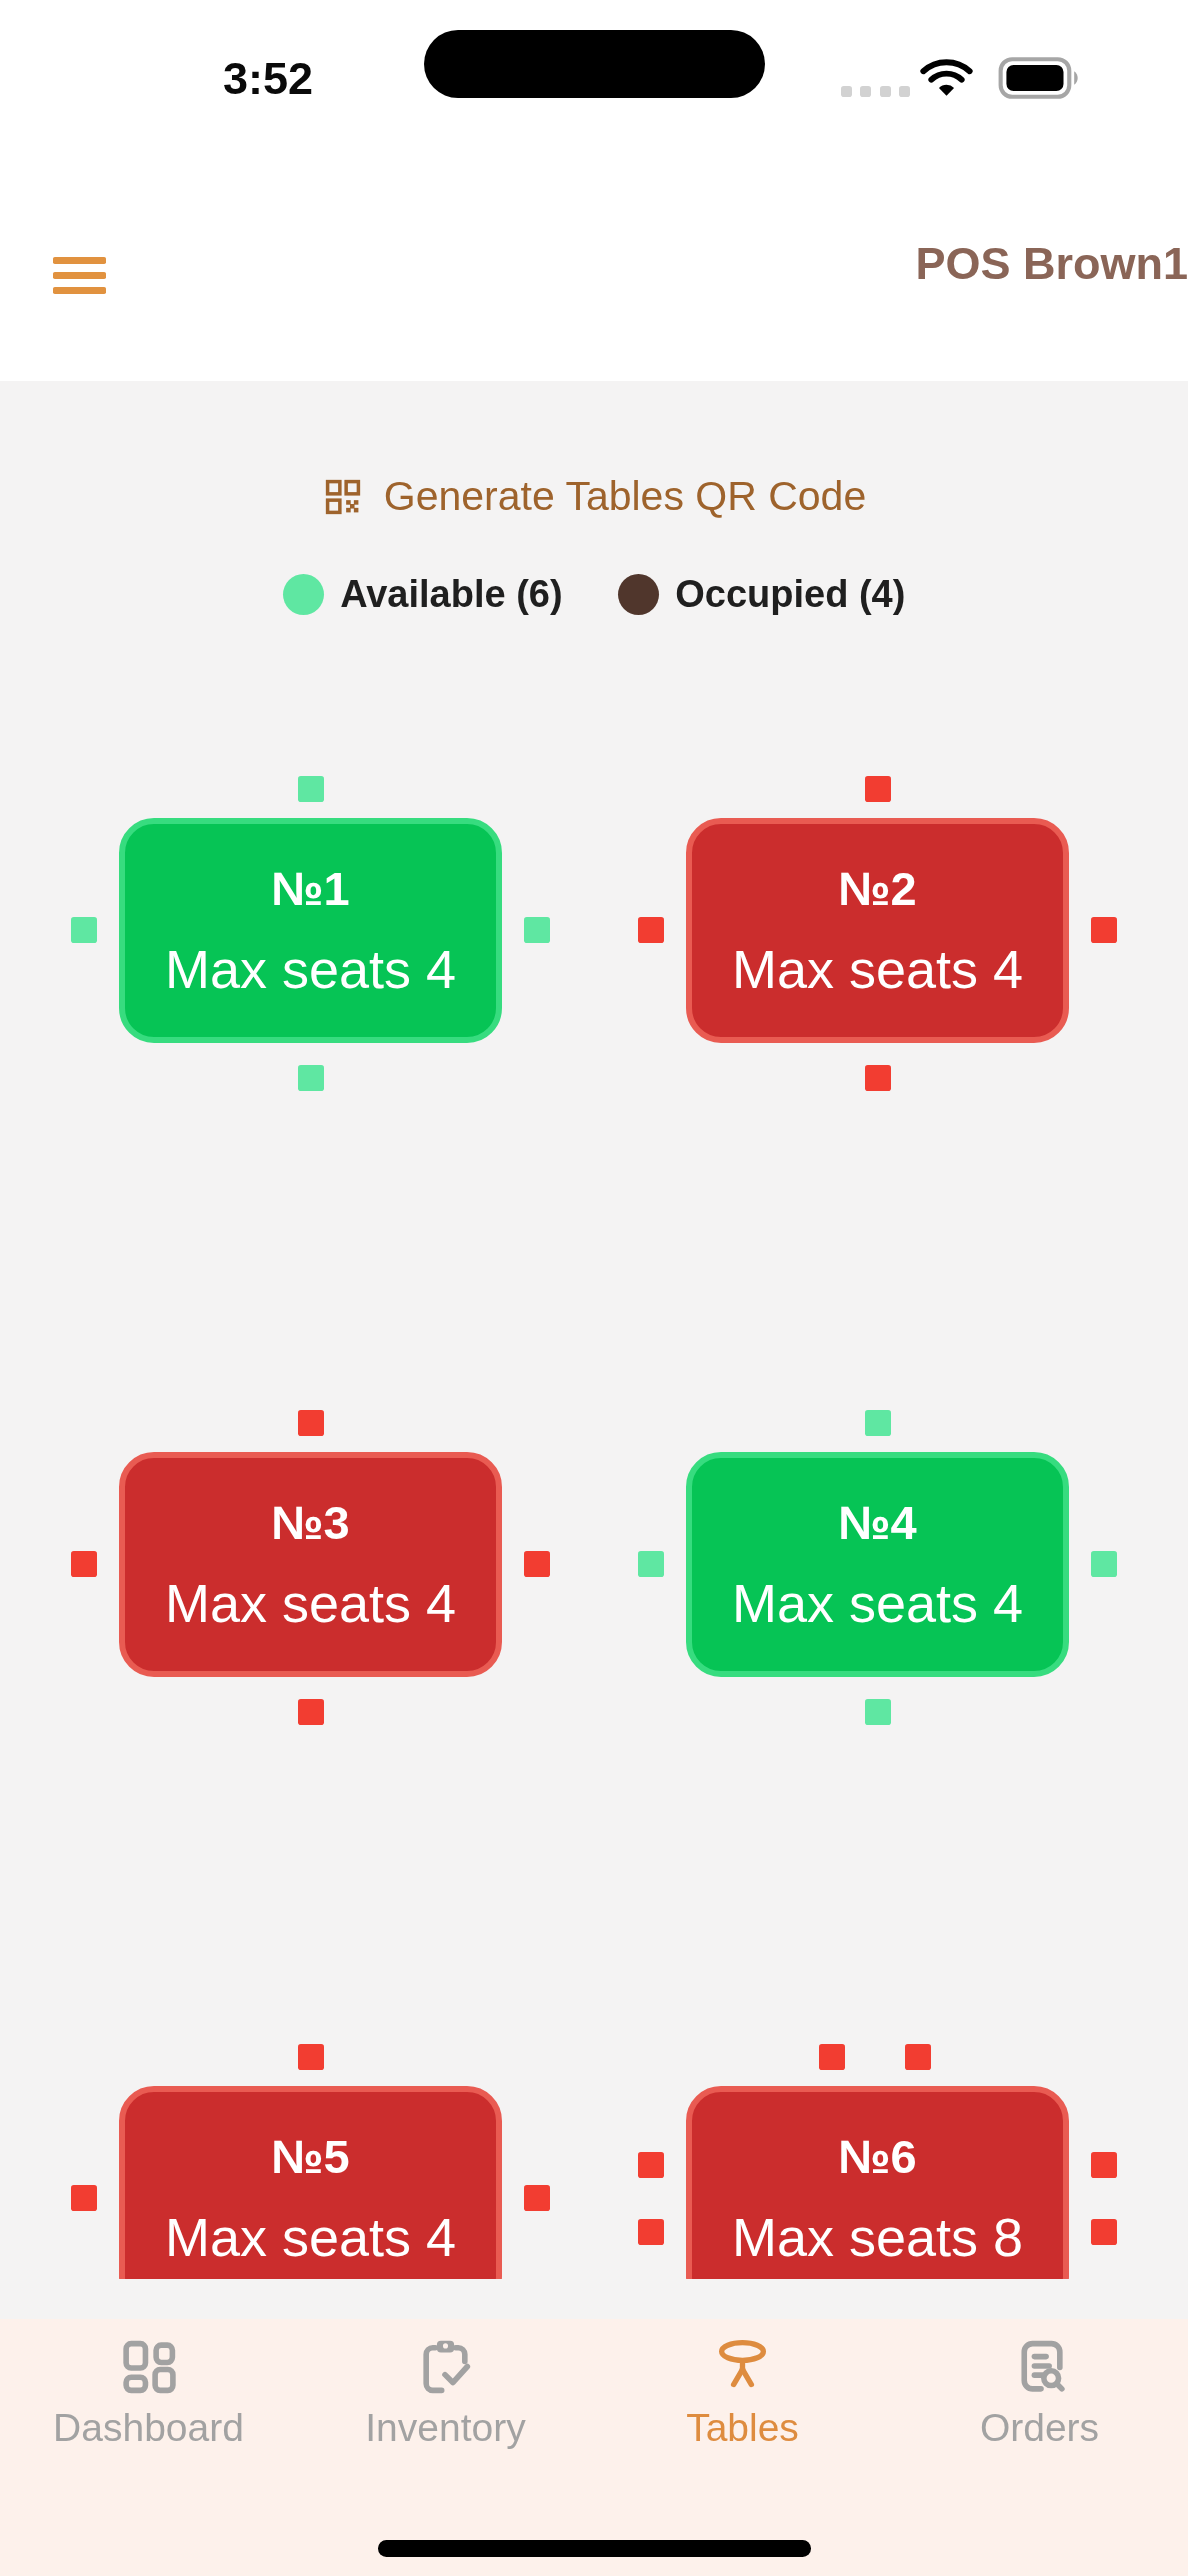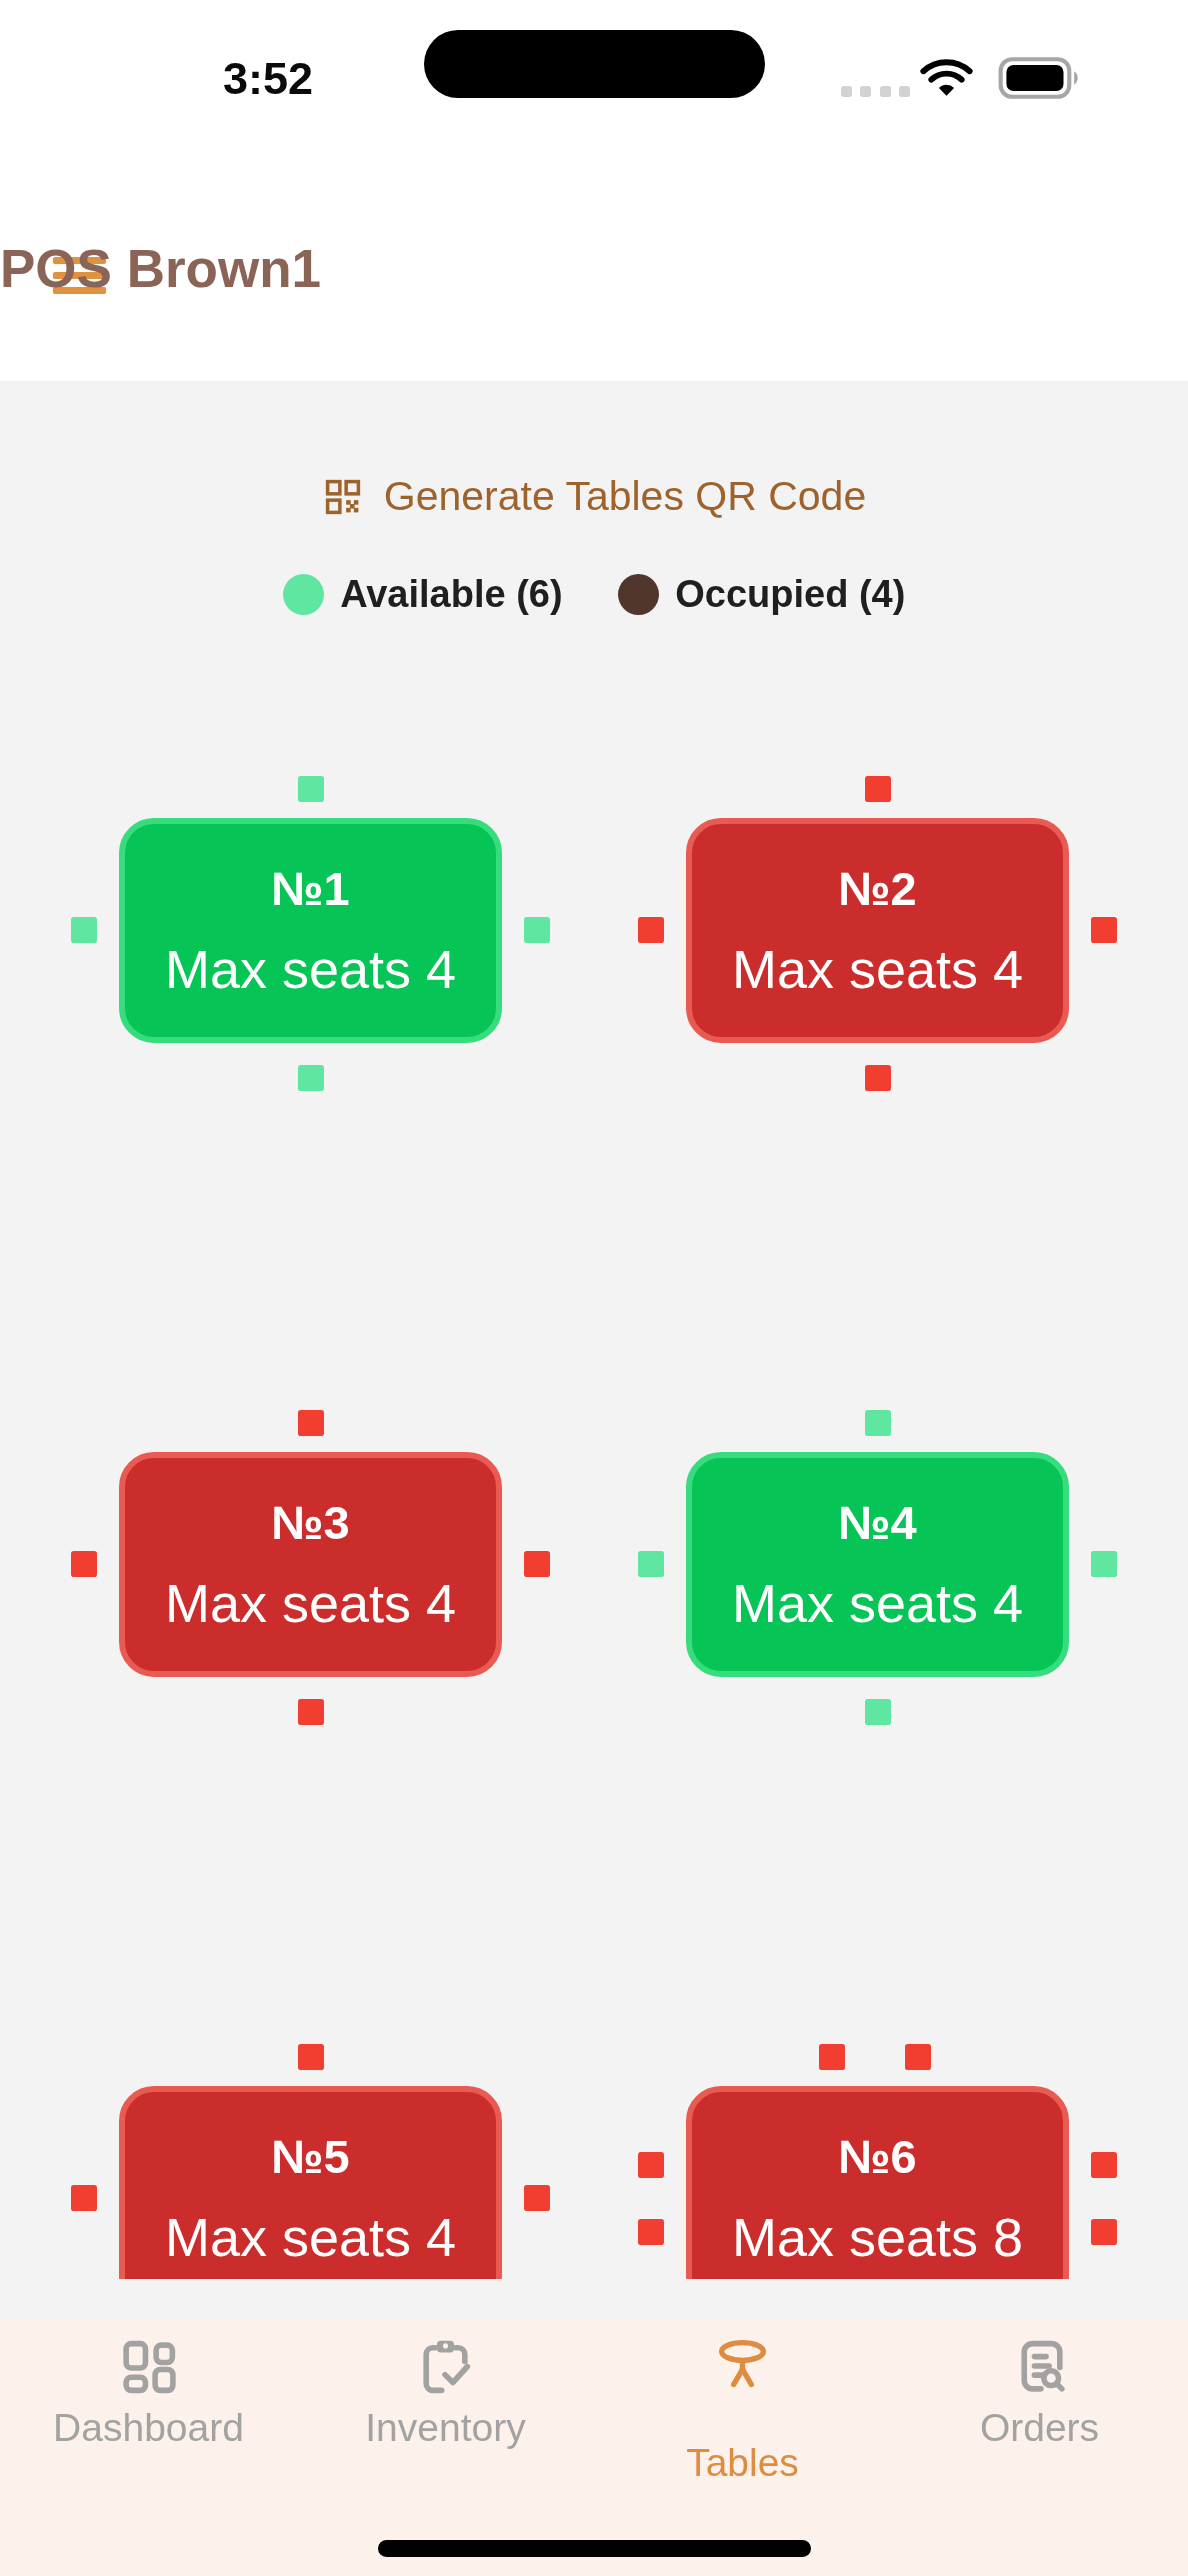--- a/index.html
+++ b/index.html
@@ -16,22 +16,22 @@
   .cell-dots { position:absolute; left:841px; top:86px; display:flex; gap:8.3px; }
   .cell-dots span { width:11px; height:11px; border-radius:2.8px; background:#d2d2d2; display:block; }
   .wifi { position:absolute; left:919px; top:55px; }
   .battery { position:absolute; left:998px; top:57px; }
 
   
   .header { position:absolute; left:0; top:138px; width:1188px; height:243px; background:#fff; }
   .hamburger { position:absolute; left:53px; top:119px; width:53px; height:37px; display:flex;
                flex-direction:column; justify-content:space-between; cursor:pointer; }
   .hamburger span { display:block; width:53px; height:7.4px; border-radius:1.8px; background:#E1923F; }
-  .page-title { position:absolute; left:0; top:100px; width:1188px; text-align:left;
-                font-size:53px; font-weight:700; color:#8A6557; }
+  .page-title { position:absolute; left:0; top:100px; width:1188px; text-align:right;
+                font-size:45px; font-weight:700; color:#8A6557; }
 
   
   .content { position:absolute; left:0; top:381px; width:1188px; height:1938px; background:#F4F3F3; }
   .tables-map { position:absolute; left:0; top:0; width:1188px; height:1898px; overflow:hidden; }
 
   .qr-row { position:absolute; left:0; top:92px; width:1188px; display:flex;
             justify-content:center; align-items:center; gap:20px; cursor:pointer; }
   .qr-row .qr-label { font-size:41px; font-weight:500; color:#9E632C; }
 
   .legend-row { position:absolute; left:0; top:192px; width:1188px; display:flex;
@@ -47,21 +47,21 @@
                 justify-content:center; align-items:center; gap:22px; cursor:pointer; }
   .t-label { font-size:47px; font-weight:700; color:#fff; }
   .t-seats { font-size:54px; font-weight:500; color:#fff; }
   .seat { position:absolute; width:26px; height:26px; border-radius:2.8px; }
 
   
   .navbar { position:absolute; left:0; top:2319px; width:1188px; height:257px; background:#FDF1EB;
             display:flex; justify-content:space-around; align-items:flex-start; padding-top:16.6px; }
   .nav-item { width:258px; display:flex; flex-direction:column; align-items:center; gap:9.2px; cursor:pointer; }
   .nav-label { font-size:39px; font-weight:400; color:#A2A2A2; }
-  .nav-item.active .nav-label { color:#DE8C3F;margin-top:35px; }
+  .nav-item.active .nav-label { color:#DE8C3F; }
 
   .home-indicator { position:absolute; left:378px; top:2540px; width:433px; height:16.6px;
                     border-radius:8.3px; background:#000; }
 </style>
 </head>
 <body>
 
 <div id="phone">
 
   <div class="statusbar">

